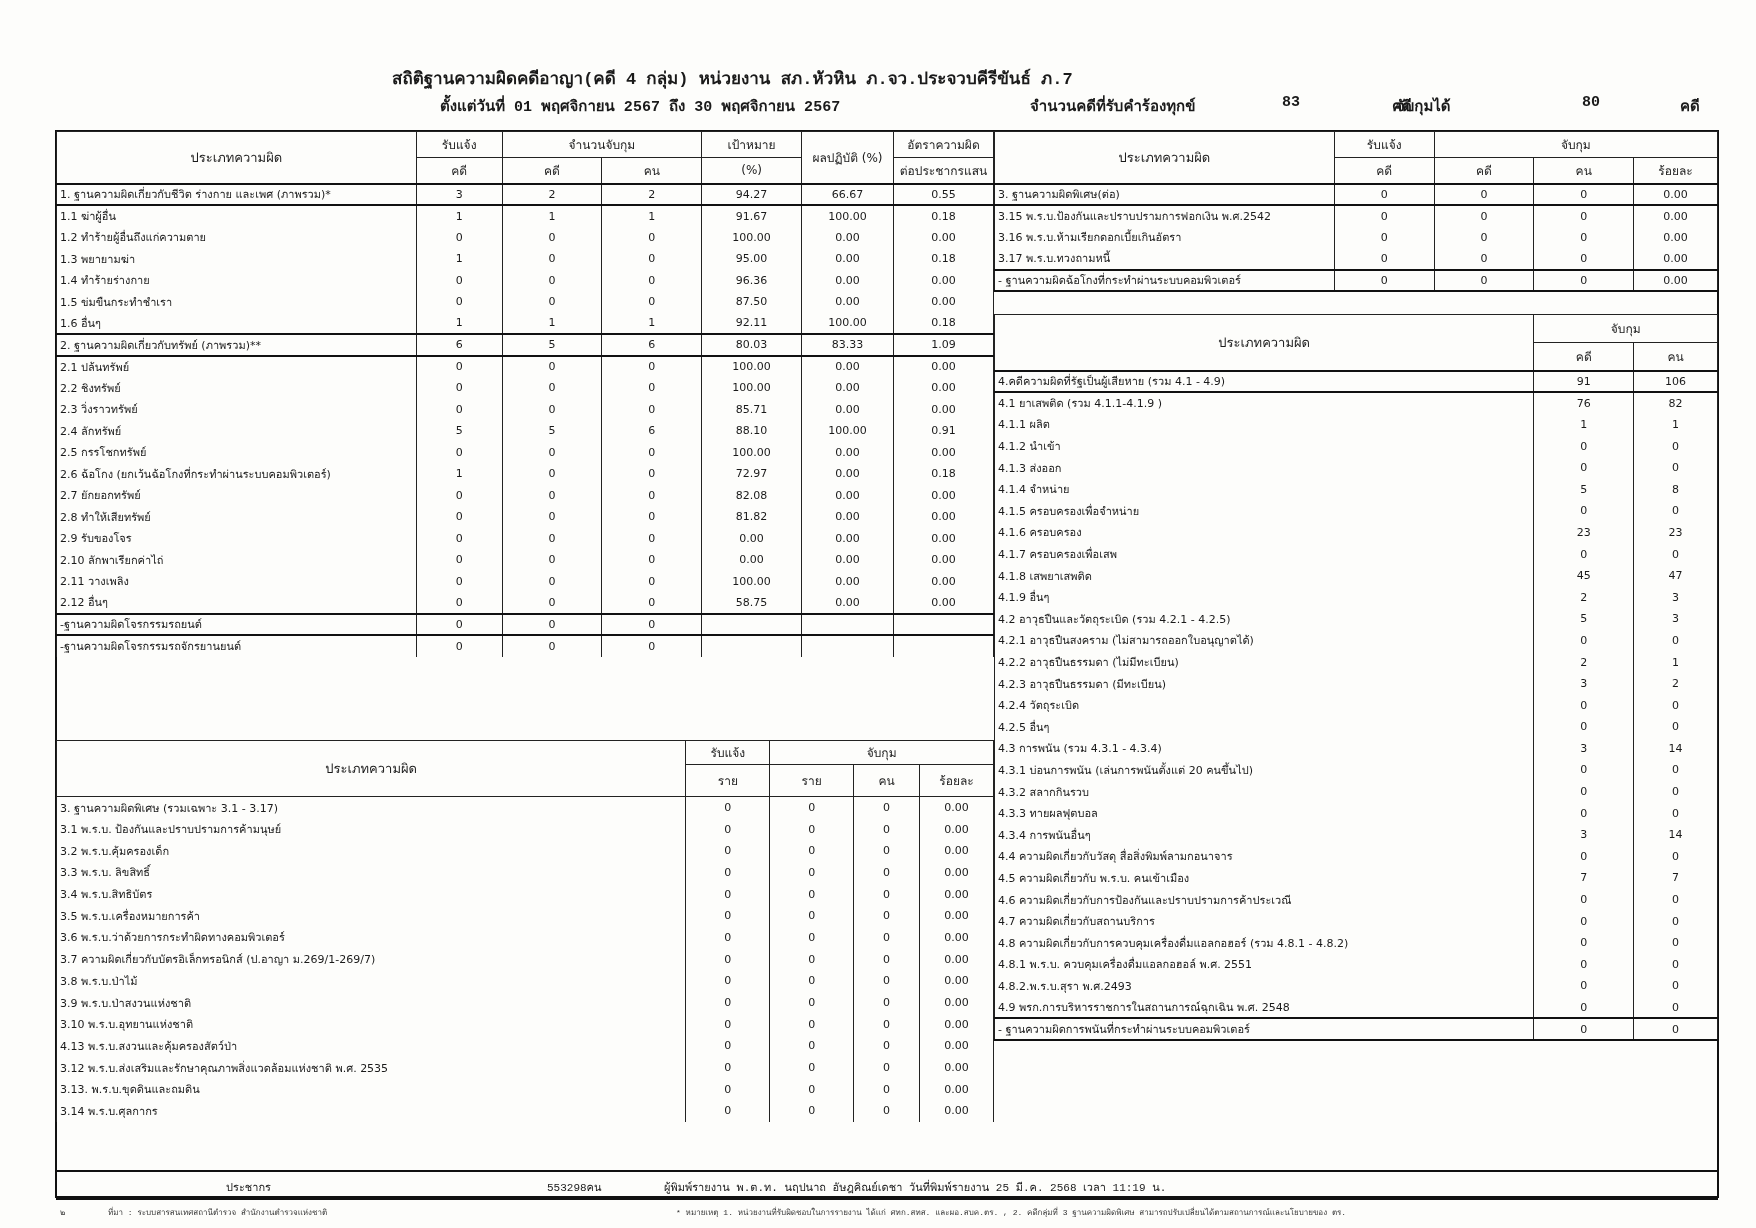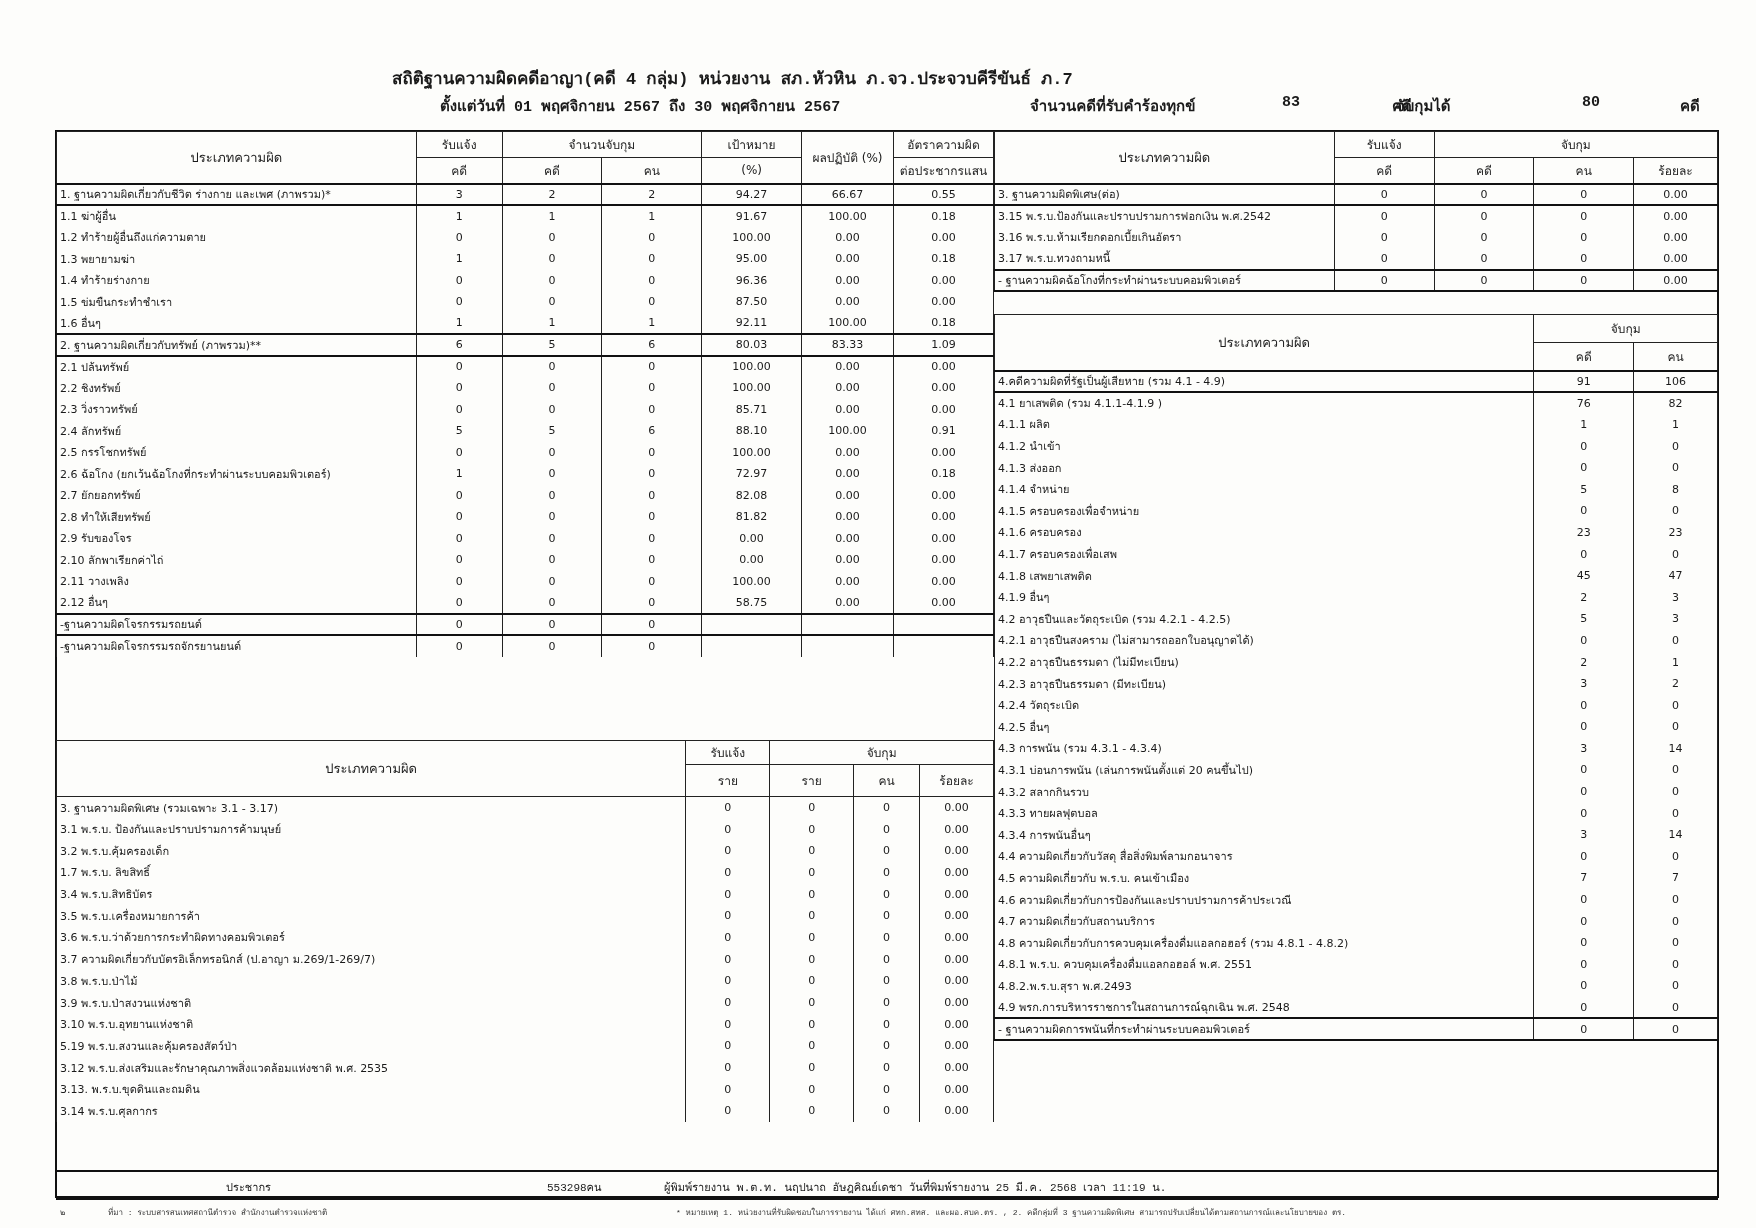--- a/index.html
+++ b/index.html
@@ -298,21 +298,21 @@
         <td class="c">0.00</td>
       </tr>
       <tr class="nb" style="height: 21.7px;">
         <td class="l">3.2 พ.ร.บ.คุ้มครองเด็ก</td>
         <td class="c">0</td>
         <td class="c">0</td>
         <td class="c">0</td>
         <td class="c">0.00</td>
       </tr>
       <tr class="nb" style="height: 21.7px;">
-        <td class="l">1.7 พ.ร.บ. ลิขสิทธิ์</td>
+        <td class="l">3.3 พ.ร.บ. ลิขสิทธิ์</td>
         <td class="c">0</td>
         <td class="c">0</td>
         <td class="c">0</td>
         <td class="c">0.00</td>
       </tr>
       <tr class="nb" style="height: 21.7px;">
         <td class="l">3.4 พ.ร.บ.สิทธิบัตร</td>
         <td class="c">0</td>
         <td class="c">0</td>
         <td class="c">0</td>
@@ -354,21 +354,21 @@
         <td class="c">0.00</td>
       </tr>
       <tr class="nb" style="height: 21.7px;">
         <td class="l">3.10 พ.ร.บ.อุทยานแห่งชาติ</td>
         <td class="c">0</td>
         <td class="c">0</td>
         <td class="c">0</td>
         <td class="c">0.00</td>
       </tr>
       <tr class="nb" style="height: 21.7px;">
-        <td class="l">5.19 พ.ร.บ.สงวนและคุ้มครองสัตว์ป่า</td>
+        <td class="l">4.13 พ.ร.บ.สงวนและคุ้มครองสัตว์ป่า</td>
         <td class="c">0</td>
         <td class="c">0</td>
         <td class="c">0</td>
         <td class="c">0.00</td>
       </tr>
       <tr class="nb" style="height: 21.7px;">
         <td class="l">3.12 พ.ร.บ.ส่งเสริมและรักษาคุณภาพสิ่งแวดล้อมแห่งชาติ พ.ศ. 2535</td>
         <td class="c">0</td>
         <td class="c">0</td>
         <td class="c">0</td>

